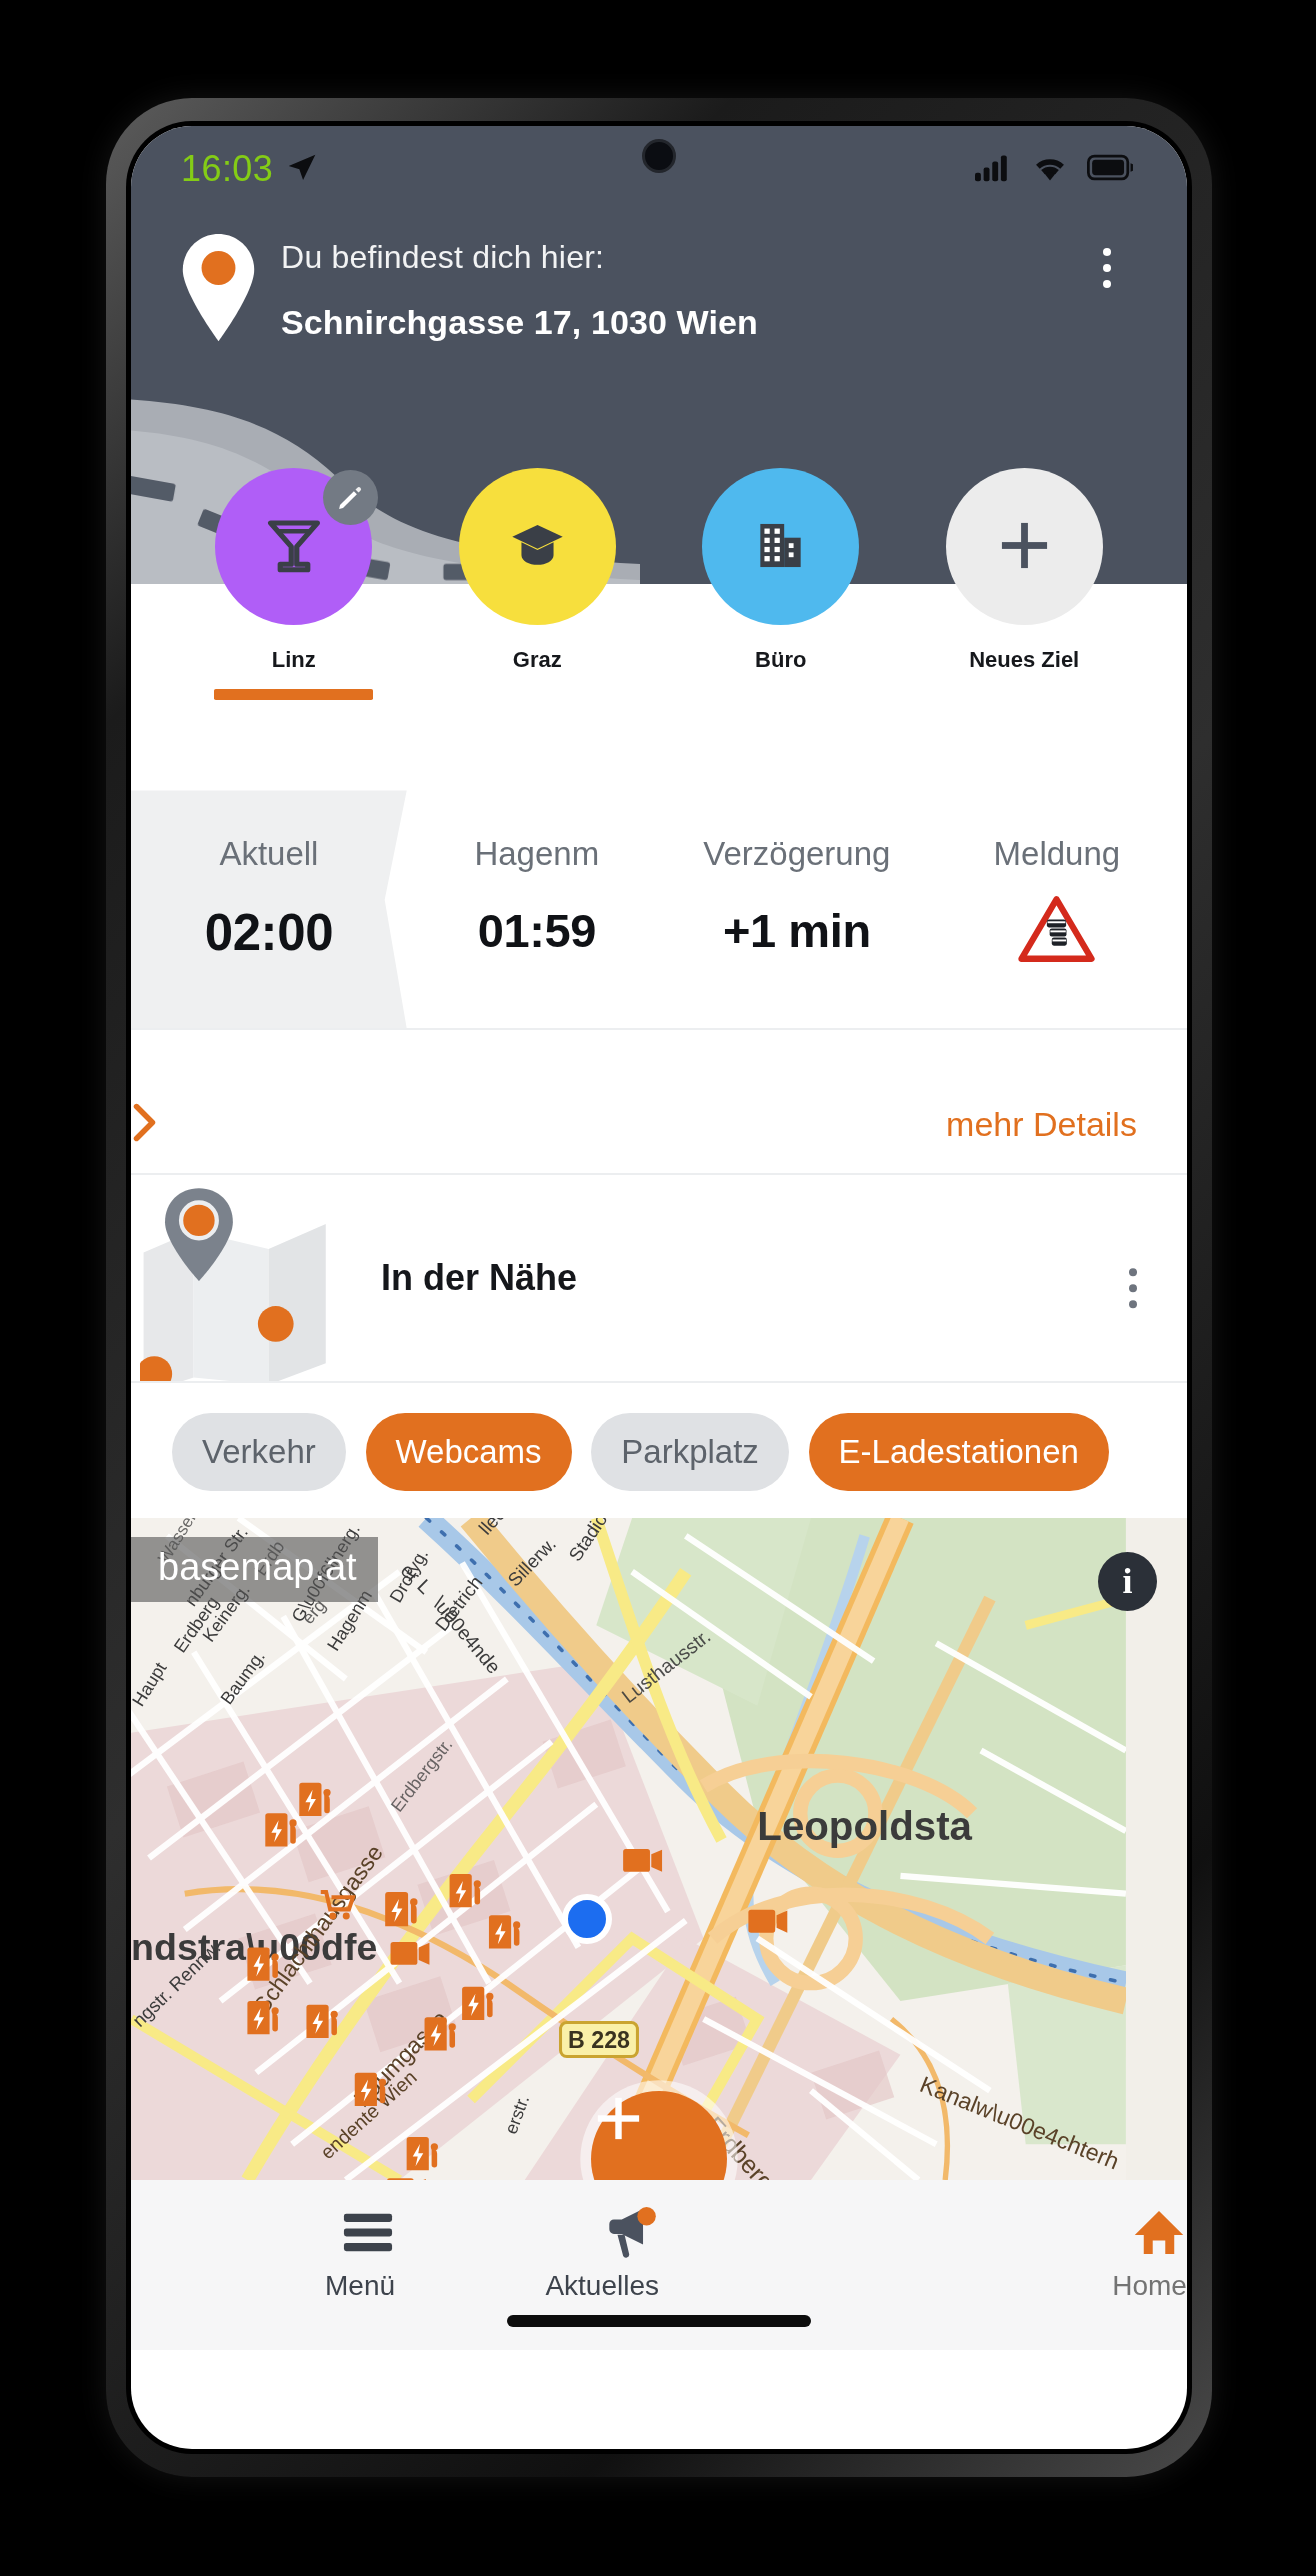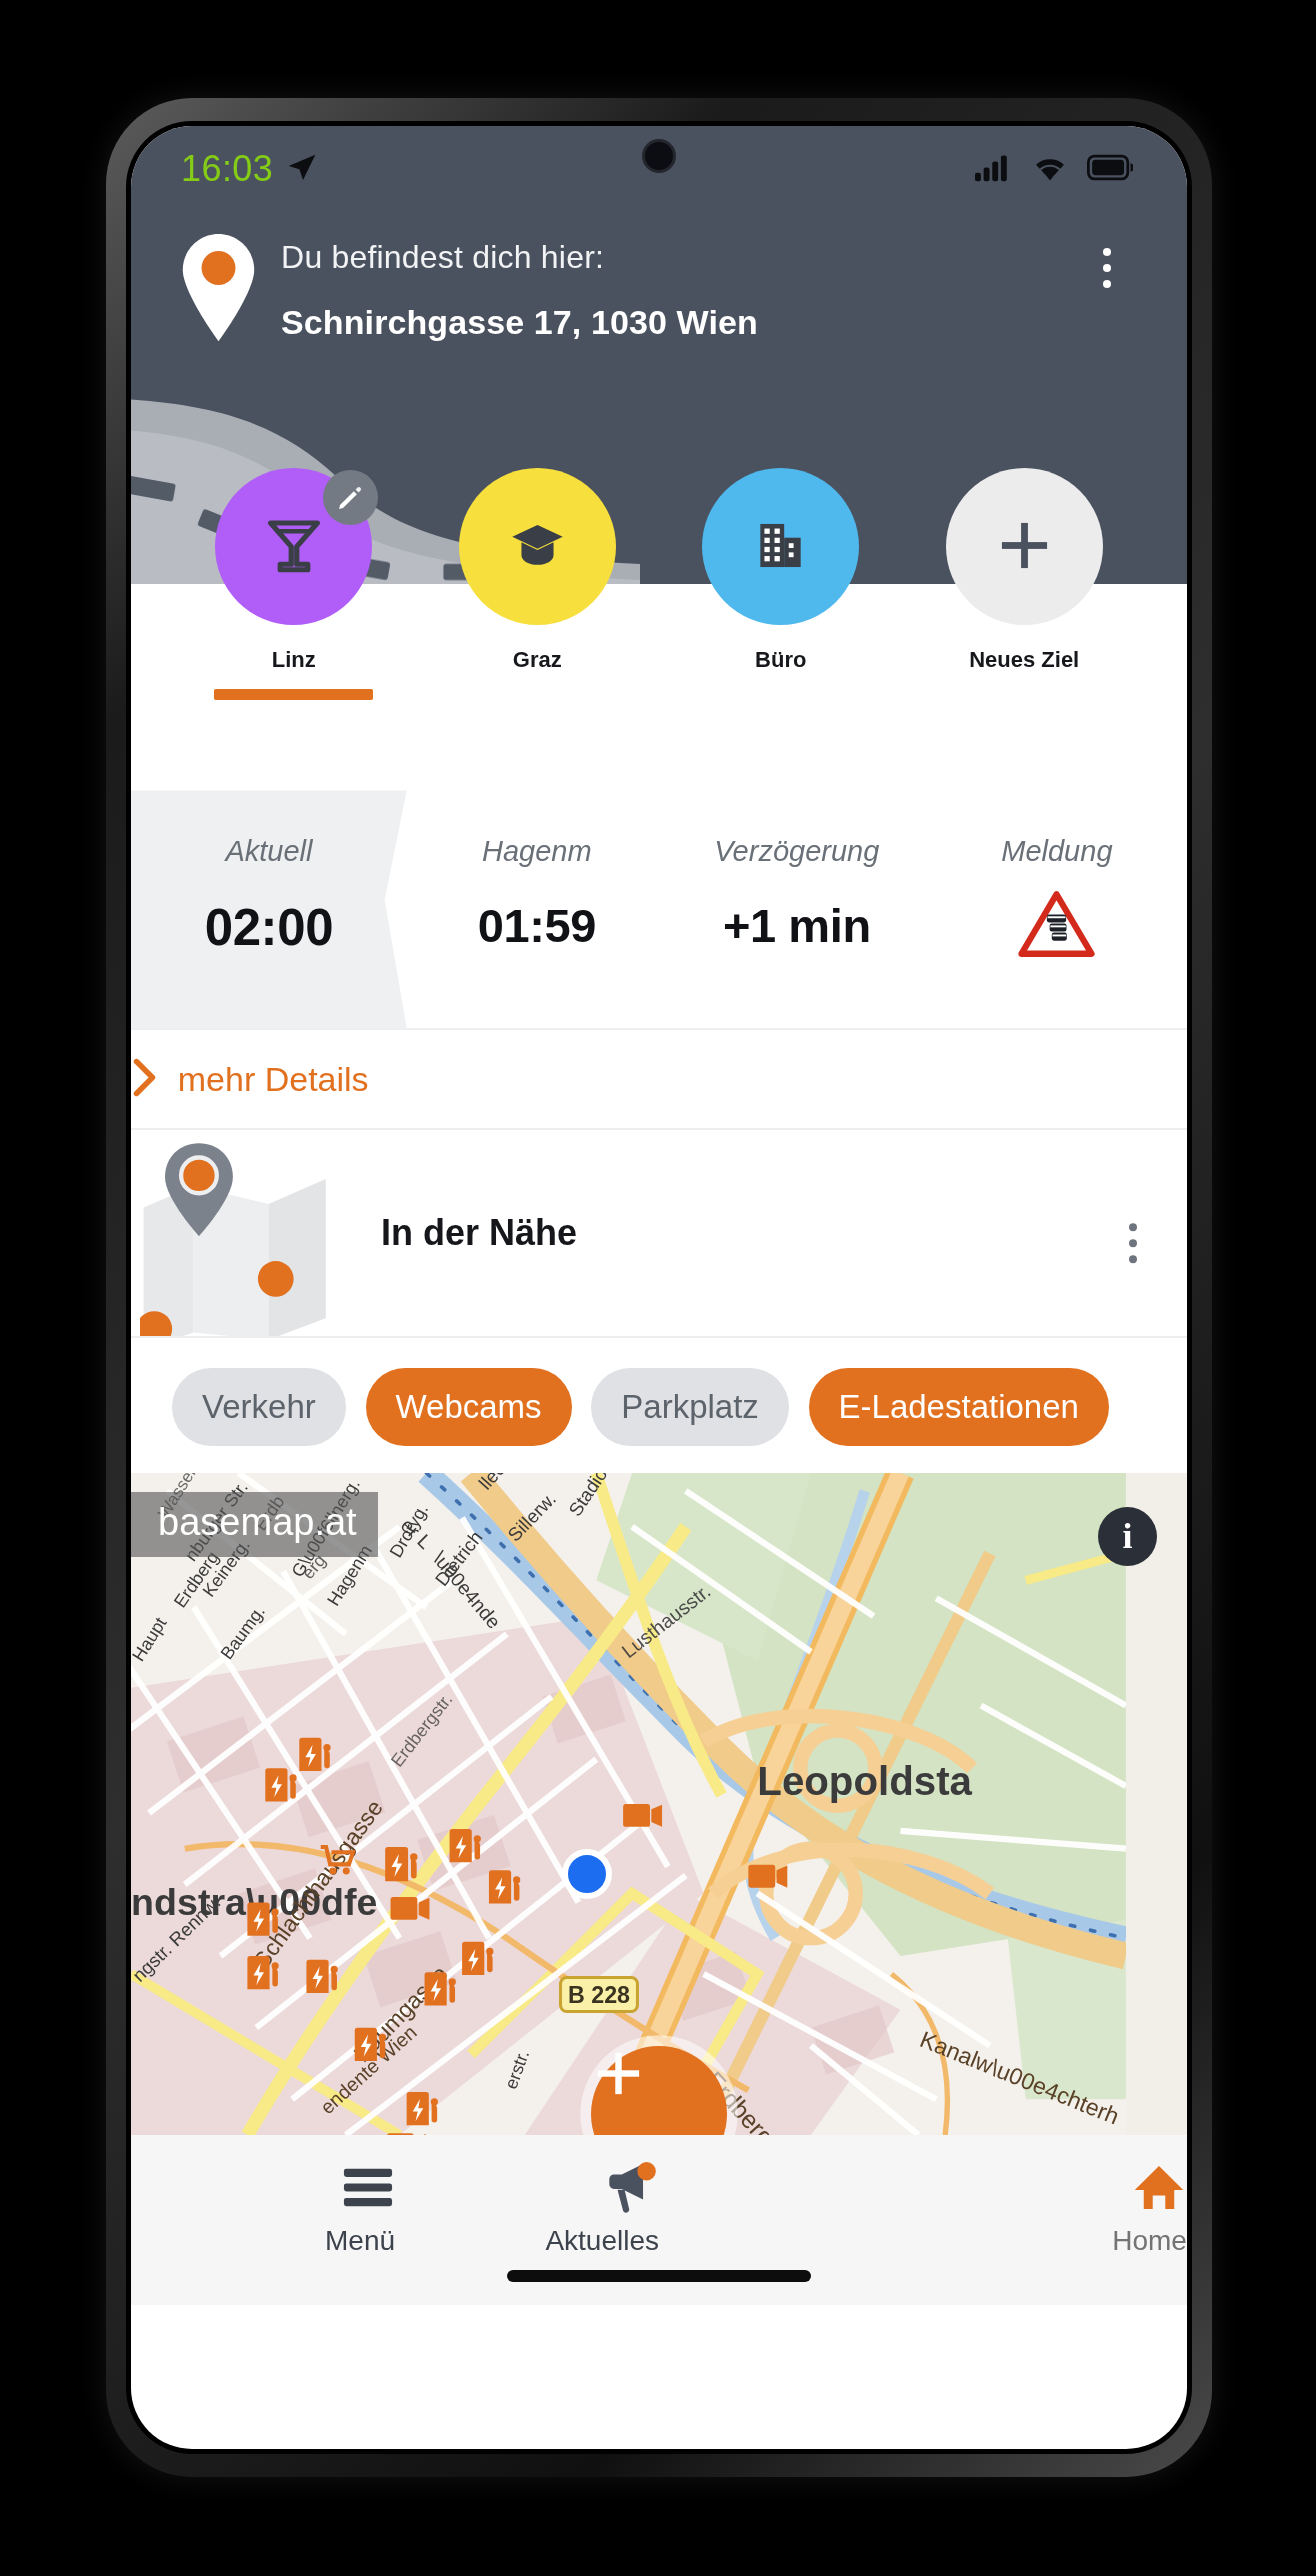--- a/index.html
+++ b/index.html
@@ -130,31 +130,32 @@
   }
   .t-cell {
     flex: 1 1 0; display:flex; flex-direction:column; align-items:center;
     justify-content: flex-start; padding-top: 45px;
   }
   .t-cell.aktuell {
     background:#eff0f1;
     clip-path: polygon(0 0, 100% 0, 92% 46%, 100% 100%, 0 100%);
     flex: 1.06 1 0;
   }
-  .t-label { font-size: 29px; color:#6a7078; font-weight: 400; font-style: italic; }
+  .t-label { font-size: 33px; color:#6a7078; font-weight: 400; }
   .t-value { font-size: 47px; font-weight: 700; color:#101216; margin-top: 30px; letter-spacing:-0.4px; }
   .t-value.big { font-size: 51px; }
 
   
   .details-row {
     height: 100px; background:#fff;
-    display:flex; align-items:center; justify-content:flex-start;
+    display:flex; align-items:center; justify-content:space-between;
     padding-right: 50px; gap: 19.7px;
     border-bottom: 2.7px solid #eceef0;
     cursor: pointer;
+    margin-top: 45px;
   }
   .details-text { color:#e1701f; font-size: 34px; font-weight: 400; }
 
   
   .naehe-row {
     position: relative;
     height: 208px; background:#fff;
     display:flex; align-items:center;
     border-bottom: 2.7px solid #eceef0;
     overflow: hidden;

